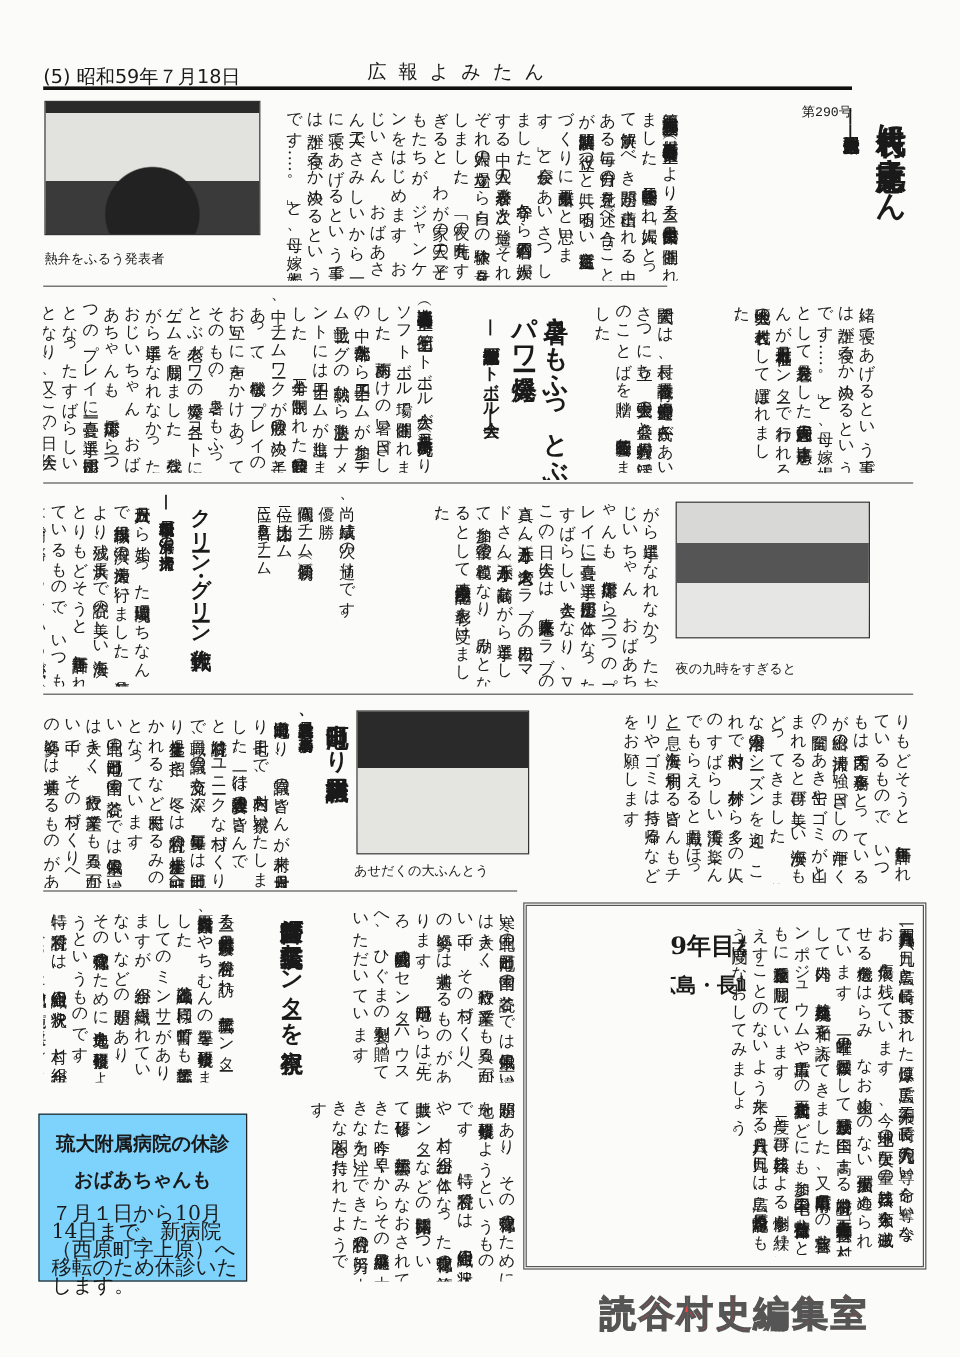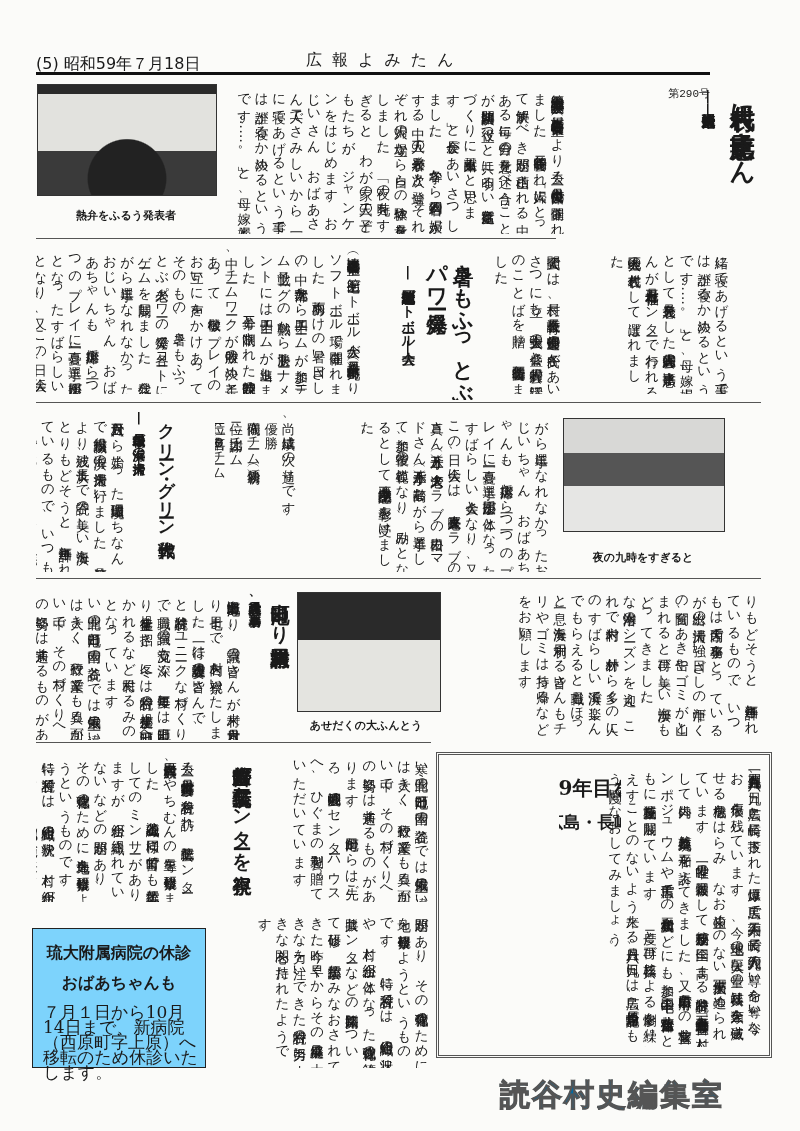--- a/index.html
+++ b/index.html
@@ -15,27 +15,27 @@
     .hdr-rule { position: absolute; left: 36px; top: 72px; width: 674px; height: 3px; background: #111; }
 
     .v { writing-mode: vertical-rl; -webkit-writing-mode: vertical-rl; position: absolute; overflow: hidden; }
     .body-text { font-size: 13.4px; line-height: 17.4px; letter-spacing: 0.5px; }
     .headline { font-weight: bold; font-size: 26px; line-height: 32px; }
     .headline-m { font-weight: bold; font-size: 21px; line-height: 26px; }
     .subhead { font-size: 13.5px; line-height: 18px; font-weight: bold; }
 
     .photo { position: absolute; background: linear-gradient(180deg,#4a4a4a 0%,#8a8a8a 45%,#bfbfbf 70%,#6a6a6a 100%); border: 1px solid #333; overflow: hidden; }
     .photo .ph-inner { position: absolute; inset: 0; }
-    .caption { position: absolute; font-family: "DejaVu Sans", sans-serif; font-size: 11px; text-align: center; font-weight: bold; }
+    .caption { position: absolute; font-family: "DejaVu Sans", sans-serif; font-size: 11px; font-weight: normal; }
 
     .box-hibaku { position: absolute; left: 436px; top: 752px; width: 330px; height: 300px; border: 3px double #555; border-style: double; }
     .notice { position: absolute; left: 32px; top: 928px; width: 172px; height: 138px; border: 1.5px solid #222; background: #7dd3fc; }
     .notice-title { position: absolute; left: 0; width: 172px; text-align: center; font-weight: bold; font-size: 16px; }
     .notice-body { position: absolute; left: 10px; top: 76px; width: 155px; font-size: 17px; line-height: 15px; }
-    .watermark { position: absolute; left: 500px; top: 1075px; font-family: "DejaVu Sans", sans-serif; font-size: 30px; font-weight: bold; color: #0369a1; -webkit-text-stroke: 1px #555; letter-spacing: 2px; text-align: right; }
+    .watermark { position: absolute; left: 500px; top: 1075px; font-family: "DejaVu Sans", sans-serif; font-size: 30px; font-weight: bold; color: #ef4444; -webkit-text-stroke: 1px #555; letter-spacing: 2px; text-align: right; }
     .hline { position: absolute; height: 1px; background: #555; }
   </style>
 </head>
 <body>
 
 <div class="page">
 
   <div class="hdr">
     <span class="hdr-left">(5)  昭和59年７月18日</span>
     <span class="hdr-title">広報よみたん</span>

